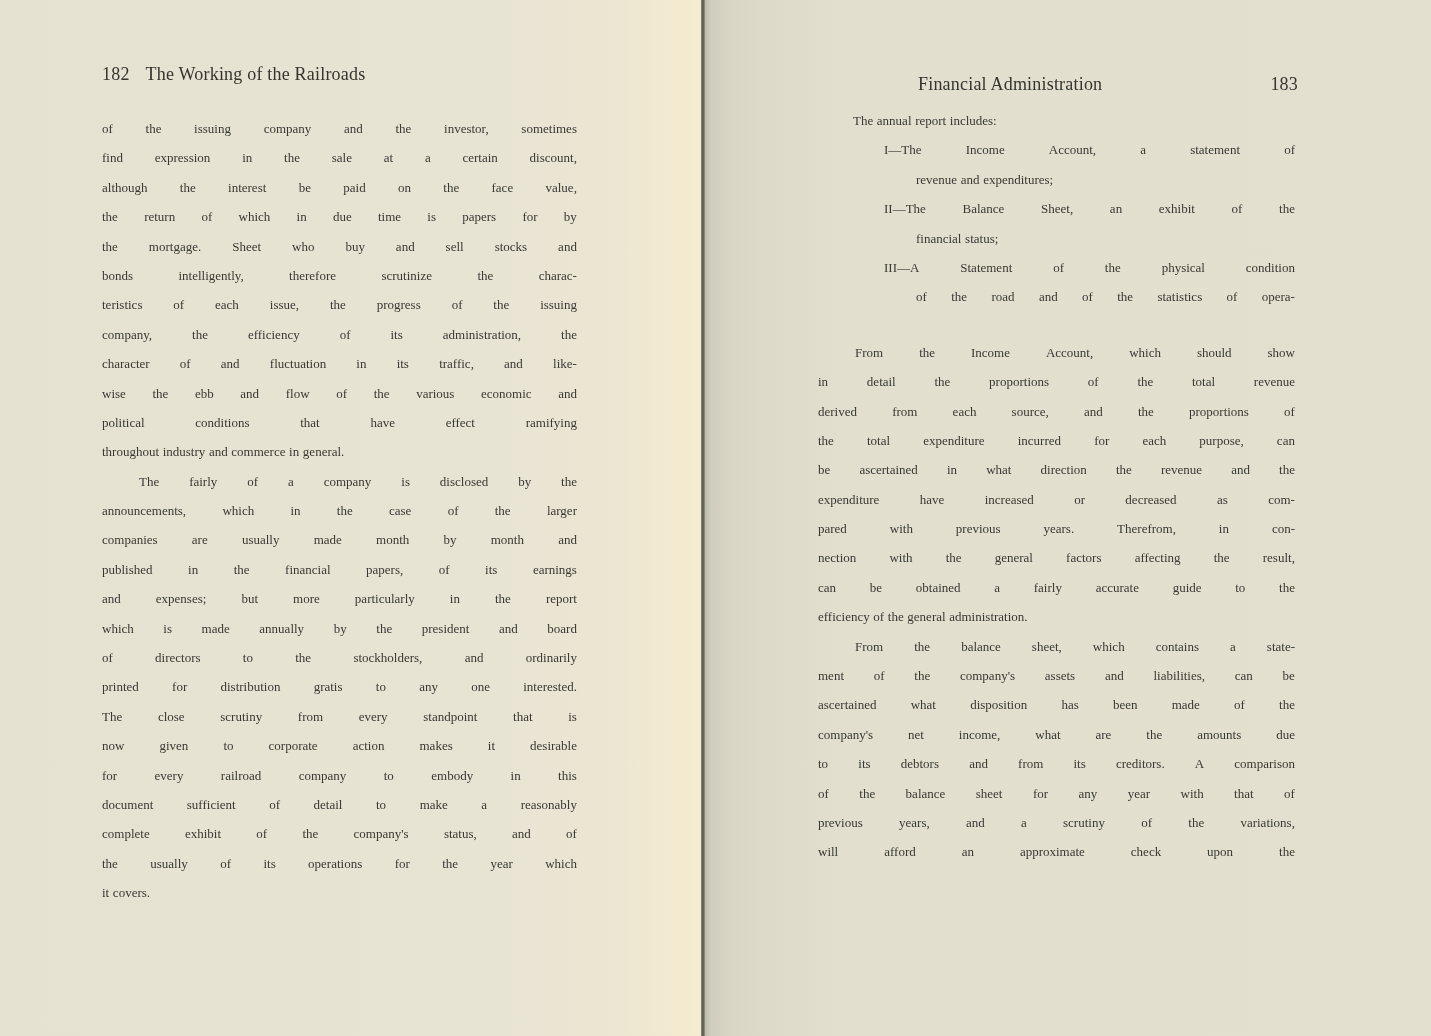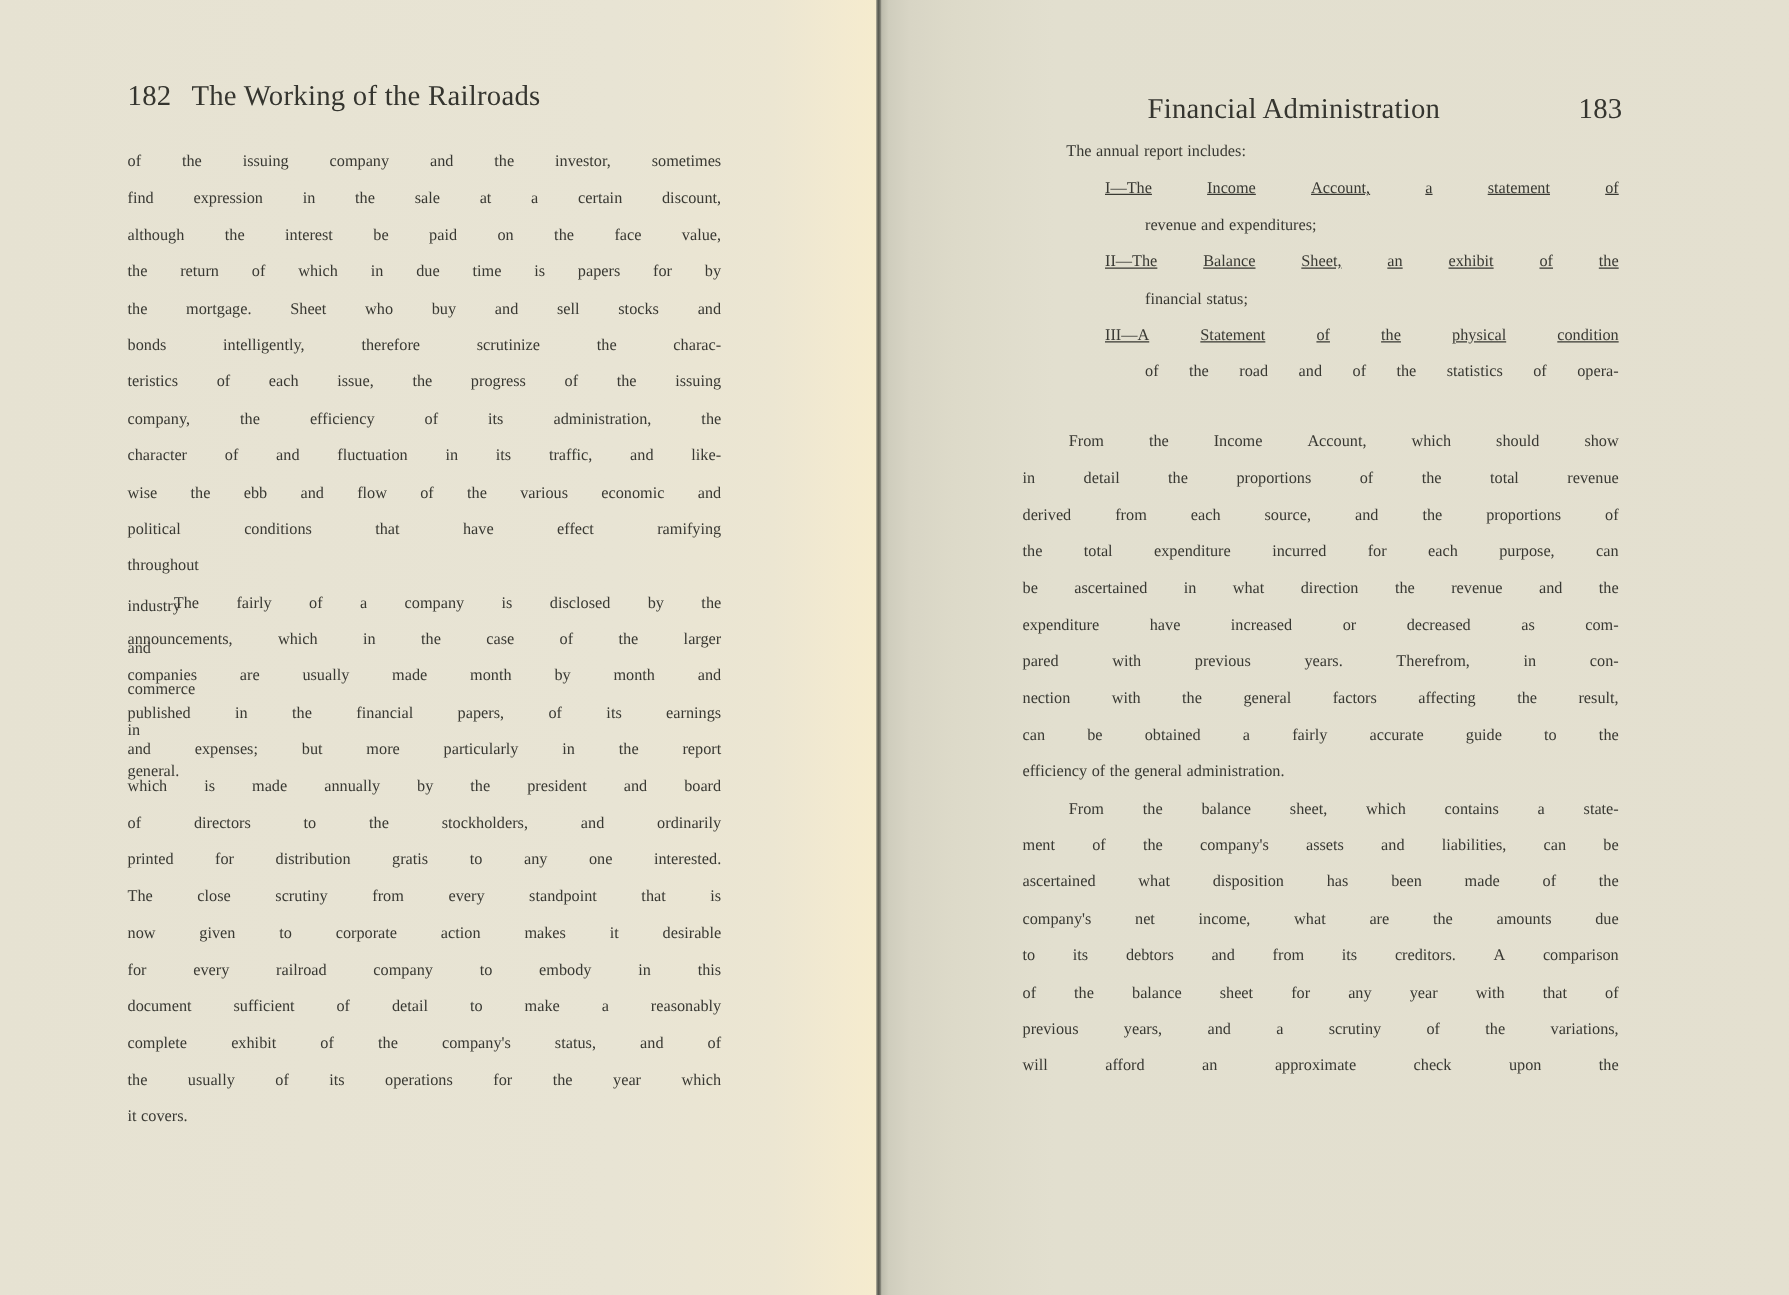--- a/index.html
+++ b/index.html
@@ -20,41 +20,41 @@
   }
   .page-right {
     left: 703px; right: 0;
     background: linear-gradient(to right, #b6b5a6 0px, #cfcdbd 8px, #d8d5c5 25px, #dddac9 60px, #e2dfcf 140px, #e4e0d0 100%);
   }
   .spine {
     position: absolute; left: 701px; top: 0; bottom: 0; width: 4px;
     background: linear-gradient(to right, #8a8a7e, #54564e 50%, #9a998c);
   }
   .running-head {
-    position: absolute; font-size: 23px; letter-spacing: 0.2px;
+    position: absolute; font-size: 18px; letter-spacing: 0.2px;
     color: #35352f; white-space: nowrap;
     font-family: "Liberation Serif", "DejaVu Serif", serif;
   }
   .left-head { left: 102px; top: 64px; width: 420px; }
   .left-head .pnum { margin-right: 16px; }
   .right-head { left: 918px; top: 74px; width: 380px; }
   .right-head .pnum { position: absolute; right: 0; top: 0; }
 
   .text-col {
     position: absolute;
     font-family: "Liberation Serif", "DejaVu Serif", serif;
     font-size: 13px;
     line-height: 29.4px;
     color: #393933;
   }
   .left-col { left: 102px; top: 114px; width: 475px; }
   .right-col { left: 818px; top: 106px; width: 477px; }
   .indent { padding-left: 37px; }
   .list-intro { padding-left: 35px; }
-  .list-item { padding-left: 66px; text-decoration: underline; }
+  .list-item { padding-left: 66px; }
   .list-cont { padding-left: 98px; }
   .para-gap { height: 26px; }
   .jline { display: flex; justify-content: space-between; white-space: nowrap; height: 29.4px; }
 </style>
 </head>
 <body>
 
 <div class="spread">
   <div class="page page-left">
     <div class="running-head left-head">
@@ -170,21 +170,21 @@
             <span>and</span>
           </div>
         <div class="jline">
             <span>political</span>
             <span>conditions</span>
             <span>that</span>
             <span>have</span>
             <span>effect</span>
             <span>ramifying</span>
           </div>
-        <div class="jline last" style="justify-content: flex-start; gap: 0.28em; flex-direction: column;">
+        <div class="jline last" style="justify-content: flex-start; gap: 0.28em;">
             <span>throughout</span>
             <span>industry</span>
             <span>and</span>
             <span>commerce</span>
             <span>in</span>
             <span>general.</span>
           </div>
       </div>
       <div>
         <div class="jline indent">

